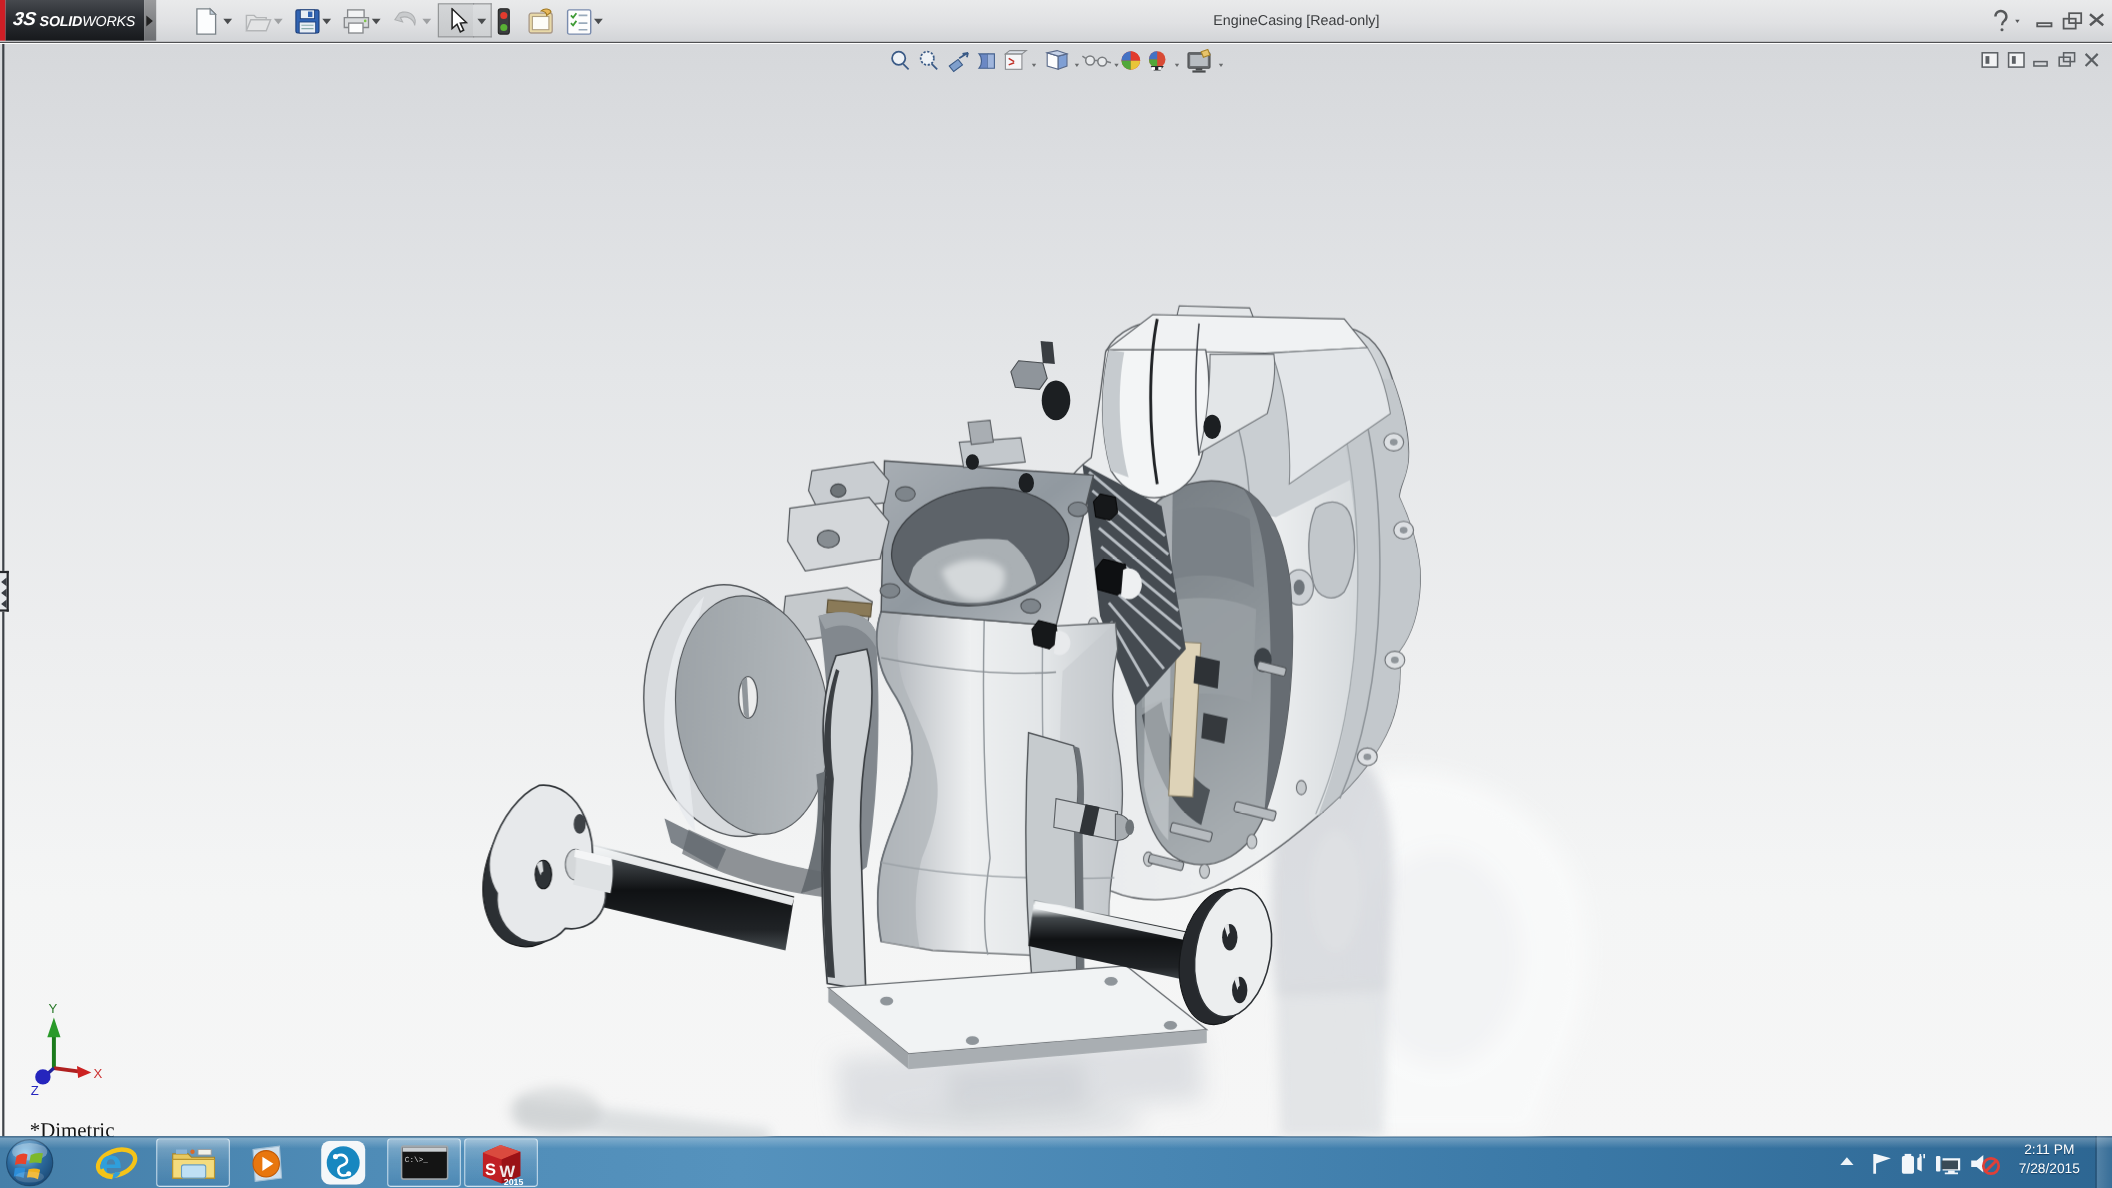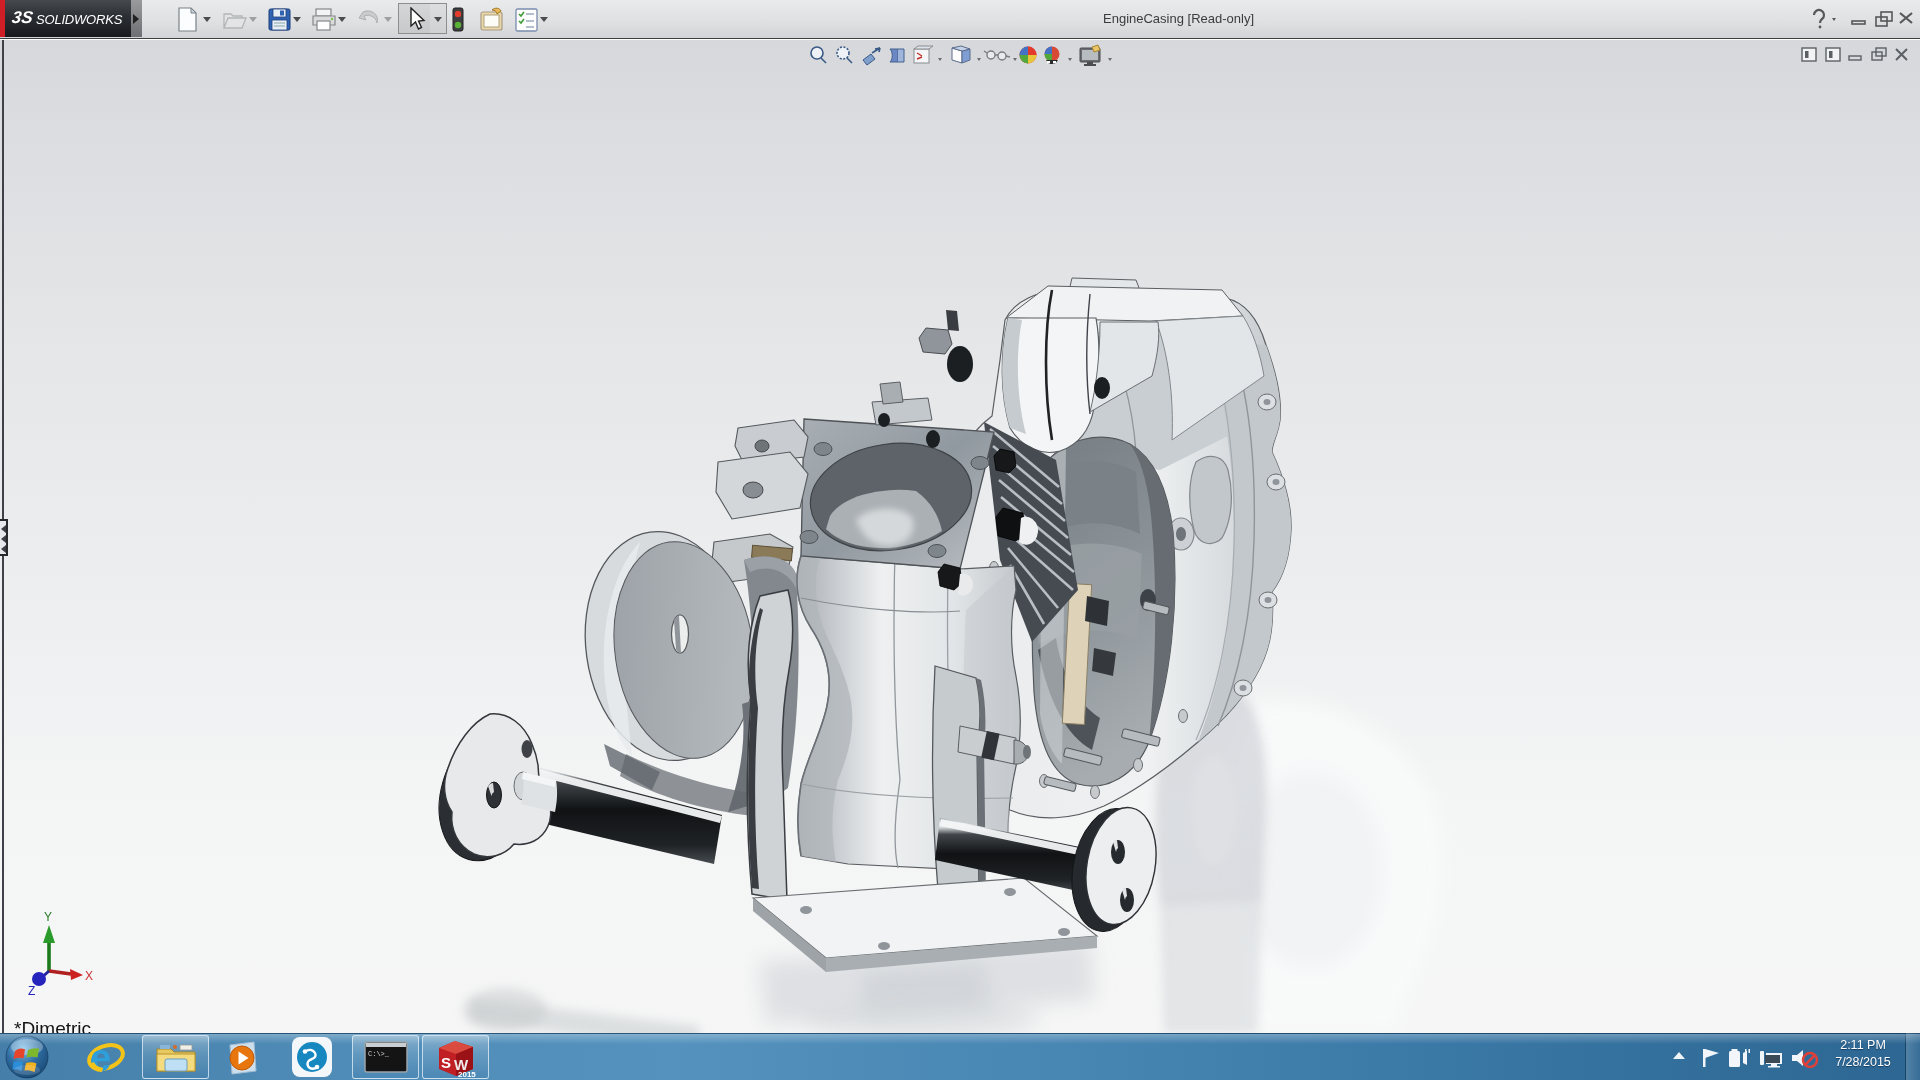--- a/index.html
+++ b/index.html
@@ -10,40 +10,40 @@
   
   #titlebar{position:absolute;left:0;top:0;width:1920px;height:39px;
     background:linear-gradient(180deg,#e9eaeb 0%,#e0e1e3 55%,#d2d4d7 100%);
     border-bottom:1px solid #3c3e40;}
   #redstrip{position:absolute;left:0;top:0;width:5px;height:37px;background:#cf1e26;}
   #swlogo{position:absolute;left:5px;top:0;width:126px;height:37px;
     background:linear-gradient(180deg,#46494e 0%,#2b2e33 45%,#17191c 100%);
     color:#fff;}
   #swlogo .ds{position:absolute;left:7px;top:8px;font-size:17px;font-style:italic;font-weight:bold;transform:skewX(-8deg);}
   #swlogo .txt{position:absolute;left:31px;top:12px;font-size:13px;font-style:italic;letter-spacing:-0.2px;}
-  #swlogo .txt b{font-weight:normal;}
+  #swlogo .txt b{font-weight:bold;}
   #swtab{position:absolute;left:131px;top:0;width:11px;height:37px;
     background:linear-gradient(180deg,#9a9b9d 0%,#6d6f72 100%);}
   #swtab:after{content:"";position:absolute;left:2px;top:14px;
     border-left:6px solid #222;border-top:5px solid transparent;border-bottom:5px solid transparent;}
   #titletext{position:absolute;left:1103px;top:11px;font-size:13px;color:#3a3c3e;}
   .tbico{position:absolute;top:6px;}
   .ddarrow{position:absolute;width:0;height:0;border-left:4px solid transparent;
     border-right:4px solid transparent;border-top:5px solid #4a4c4e;top:17px;}
   .ddarrow.gray{border-top-color:#9ea0a2;}
 
   
   #viewport{position:absolute;left:0;top:40px;width:1920px;height:993px;
     background:linear-gradient(180deg,#d6d8db 0%,#dcdee1 12%,#e4e6e8 30%,#edeeef 55%,#f4f5f5 78%,#f6f6f6 100%);}
   #vpline{position:absolute;left:2px;top:0;width:2px;height:993px;background:#3e4248;}
   #vptab{position:absolute;left:0;top:479px;width:8px;height:37px;background:#e6e8eb;
     border:2px solid #26282c;border-left:none;}
   #vptab i{position:absolute;left:1px;width:0;height:0;border-top:4px solid transparent;
     border-bottom:4px solid transparent;border-right:5px solid #3a3e44;}
-  #dimetric{position:absolute;left:14px;top:978px;font-size:19px;color:#141414;}
+  #dimetric{position:absolute;left:27px;top:978px;font-size:19px;color:#141414;font-family:Liberation Serif, serif;}
 
   
   #taskbar{position:absolute;left:0;top:1033px;width:1920px;height:47px;
     background:linear-gradient(90deg,#457fa9 0%,#4f8cb7 18%,#5592bd 35%,#4886b3 55%,#3a78a6 75%,#2d6692 100%);}
   #taskbar:before{content:"";position:absolute;left:0;top:0;width:1920px;height:1px;background:rgba(10,40,70,.55);}
   #taskbar:after{content:"";position:absolute;left:0;top:1px;width:1920px;height:10px;
     background:linear-gradient(180deg,rgba(255,255,255,.28),rgba(255,255,255,0));}
   .tbtn{position:absolute;top:2px;width:67px;height:44px;border:1px solid rgba(230,242,250,.75);
     border-radius:3px;background:linear-gradient(180deg,rgba(255,255,255,.30),rgba(255,255,255,.10) 45%,rgba(50,110,160,.15));}
   #traytime{position:absolute;left:1828px;top:4px;width:70px;color:#fff;font-size:12.5px;text-align:center;line-height:17px;text-shadow:0 1px 1px rgba(0,30,60,.6);}

